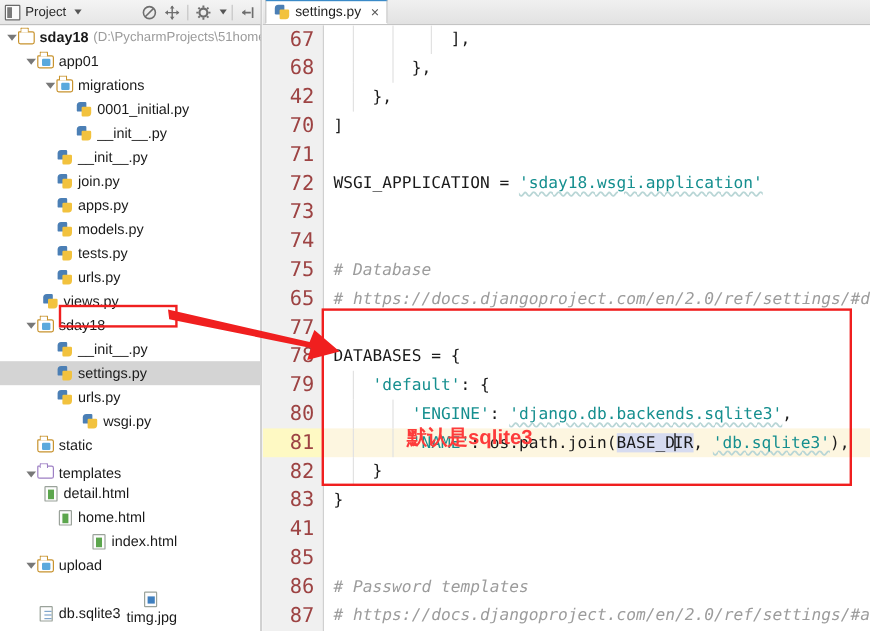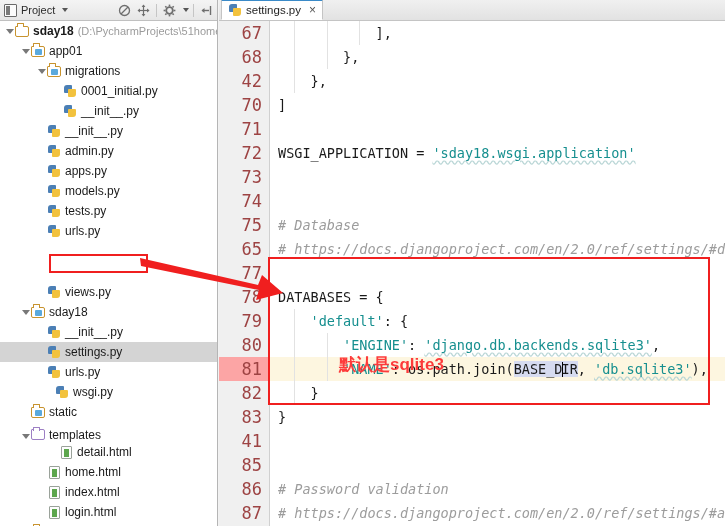--- a/index.html
+++ b/index.html
@@ -148,21 +148,21 @@
   #code { position: relative; flex: 1 1 auto; background: #ffffff; overflow: hidden; }
   .cl {
     height: 24px; line-height: 24px; white-space: pre;
     font-family: "DejaVu Sans Mono", monospace; font-size: 13.5px;
     padding-left: 8px; color: #1a1a1a; position: relative;
   }
   .cmt { color: #9c9c9c; font-style: italic; }
   .str { color: #168f8f; }
   .kw  { color: #1a1a1a; }
   .hl-line { background: #fdf6e0; }
-  .gl.hl-line { background: #fca5a5; }
+  .gl.hl-line { background: #fef9c3; }
   .ident-hl { background: #d6dbf0; }
   .caret-bar {
     display:inline-block; width: 0; border-left: 1.6px solid #000;
     height: 15px; vertical-align: -3px; margin: 0 -1px;
   }
   .sq { text-decoration: underline; text-decoration-style: wavy;
         text-decoration-color: #b9d6d6; text-underline-offset: 2px; }
   .iguide {
     position: absolute; top: 0; width: 1px; height: 24px; background: #e2e2e2;
   }
@@ -284,21 +284,21 @@
           <span class="ic">
             <i class="py"></i>
           </span>
           <span class="lbl">__init__.py</span>
         </div>
         <div class="row" style="padding-left: 36px;">
           <span class="tw"></span>
           <span class="ic">
             <i class="py"></i>
           </span>
-          <span class="lbl">admin.py</span>
+          <span class="lbl">join.py</span>
         </div>
         <div class="row" style="padding-left: 36px;">
           <span class="tw"></span>
           <span class="ic">
             <i class="py"></i>
           </span>
           <span class="lbl">apps.py</span>
         </div>
         <div class="row" style="padding-left: 36px;">
           <span class="tw"></span>
@@ -314,21 +314,21 @@
           </span>
           <span class="lbl">tests.py</span>
         </div>
         <div class="row" style="padding-left: 36px;">
           <span class="tw"></span>
           <span class="ic">
             <i class="py"></i>
           </span>
           <span class="lbl">urls.py</span>
         </div>
-        <div class="row" style="padding-left: 36px; margin-top: 41px;">
+        <div class="row" style="padding-left: 24px;">
           <span class="tw"></span>
           <span class="ic">
             <i class="py"></i>
           </span>
           <span class="lbl">views.py</span>
         </div>
         <div class="row" style="padding-left: 20px;">
           <span class="tw open"></span>
           <span class="ic">
             <i class="fold-src"></i>
@@ -349,68 +349,61 @@
           </span>
           <span class="lbl">settings.py</span>
         </div>
         <div class="row" style="padding-left: 36px;">
           <span class="tw"></span>
           <span class="ic">
             <i class="py"></i>
           </span>
           <span class="lbl">urls.py</span>
         </div>
-        <div class="row" style="padding-left: 44px; text-align: center;">
+        <div class="row" style="padding-left: 57px; text-align: center;">
           <span class="tw"></span>
           <span class="ic">
             <i class="py"></i>
           </span>
           <span class="lbl">wsgi.py</span>
         </div>
         <div class="row" style="padding-left: 20px;">
           <span class="tw"></span>
           <span class="ic">
             <i class="fold-src"></i>
           </span>
           <span class="lbl">static</span>
         </div>
         <div class="row" style="padding-left: 20px; align-items: flex-end;">
           <span class="tw open"></span>
           <span class="ic">
             <i class="fold-tpl"></i>
           </span>
           <span class="lbl">templates</span>
         </div>
-        <div class="row" style="padding-left: 48px;">
+        <div class="row" style="padding-left: 24px;">
           <span class="tw"></span>
           <span class="ic">
             <i class="htmlf"></i>
           </span>
           <span class="lbl">detail.html</span>
         </div>
         <div class="row" style="padding-left: 36px;">
           <span class="tw"></span>
           <span class="ic">
             <i class="htmlf"></i>
           </span>
           <span class="lbl">home.html</span>
         </div>
-        <div class="row" style="padding-left: 36px;">
+        <div class="row" style="padding-left: 36px; margin-left: 28px;">
           <span class="tw"></span>
           <span class="ic">
             <i class="htmlf"></i>
           </span>
           <span class="lbl">index.html</span>
-        </div>
-        <div class="row" style="padding-left: 36px;">
-          <span class="tw"></span>
-          <span class="ic">
-            <i class="htmlf"></i>
-          </span>
-          <span class="lbl">login.html</span>
         </div>
         <div class="row" style="padding-left: 20px;">
           <span class="tw open"></span>
           <span class="ic">
             <i class="fold-src"></i>
           </span>
           <span class="lbl">upload</span>
         </div>
         <div class="row" style="padding-left: 36px; flex-direction: column;">
           <span class="tw"></span>
@@ -478,21 +471,21 @@
           <div class="cl"><span class="cmt"># https://docs.djangoproject.com/en/2.0/ref/settings/#data</span></div>
           <div class="cl"></div>
           <div class="cl"><span class="kw">DATABASES = {</span></div>
           <div class="cl"><span class="iguide" style="left: 24.26px;"></span><span class="kw">    </span><span class="str">'default'</span><span class="kw">: {</span></div>
           <div class="cl"><span class="iguide" style="left: 24.26px;"></span><span class="iguide" style="left: 56.78px;"></span><span class="kw">        </span><span class="str">'ENGINE'</span><span class="kw">: </span><span class="str sq">'django.db.backends.sqlite3'</span><span class="kw">,</span></div>
           <div class="cl hl-line"><span class="iguide" style="left: 24.26px;"></span><span class="iguide" style="left: 56.78px;"></span><span class="kw">        </span><span class="str">'NAME'</span><span class="kw">: os.path.join(</span><span class="ident-hl">BASE_D<span class="caret-bar"></span>IR</span><span class="kw">, </span><span class="str sq">'db.sqlite3'</span><span class="kw">),</span></div>
           <div class="cl"><span class="iguide" style="left: 24.26px;"></span><span class="kw">    }</span></div>
           <div class="cl"><span class="kw">}</span></div>
           <div class="cl"></div>
           <div class="cl"></div>
-          <div class="cl"><span class="cmt"># Password validation</span></div>
+          <div class="cl"><span class="cmt"># Password templates</span></div>
           <div class="cl"><span class="cmt"># https://docs.djangoproject.com/en/2.0/ref/settings/#auth</span></div>
           <div class="cl"></div>
         </div>
     </div>
   </div>
 
   <div id="ann-box-tree"></div>
   <div id="ann-box-code"></div>
 
   <svg id="ann-arrow" width="145" height="55" viewBox="0 0 145 55">

